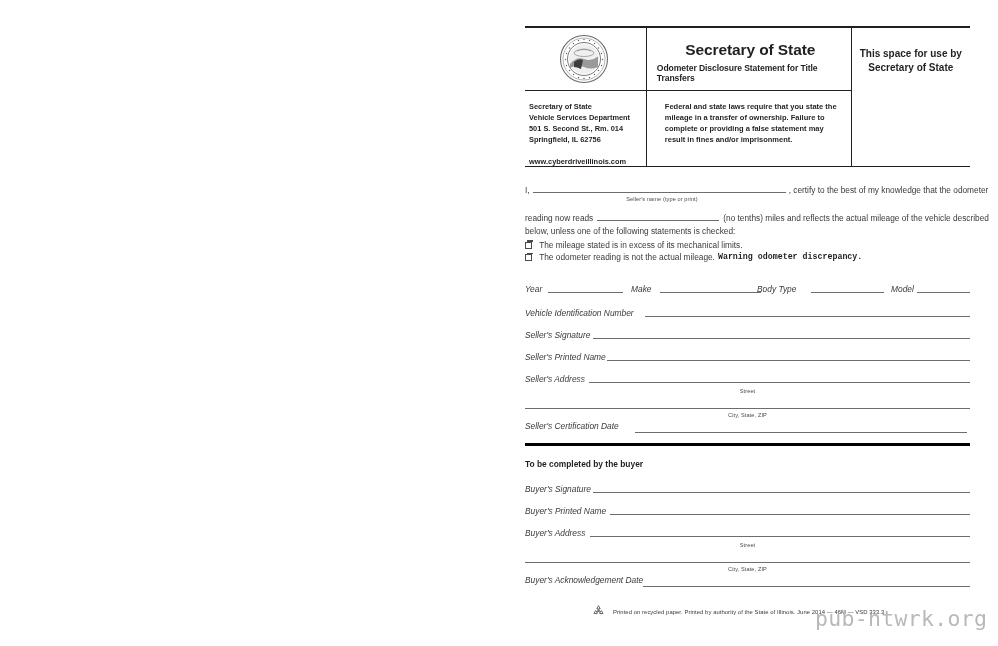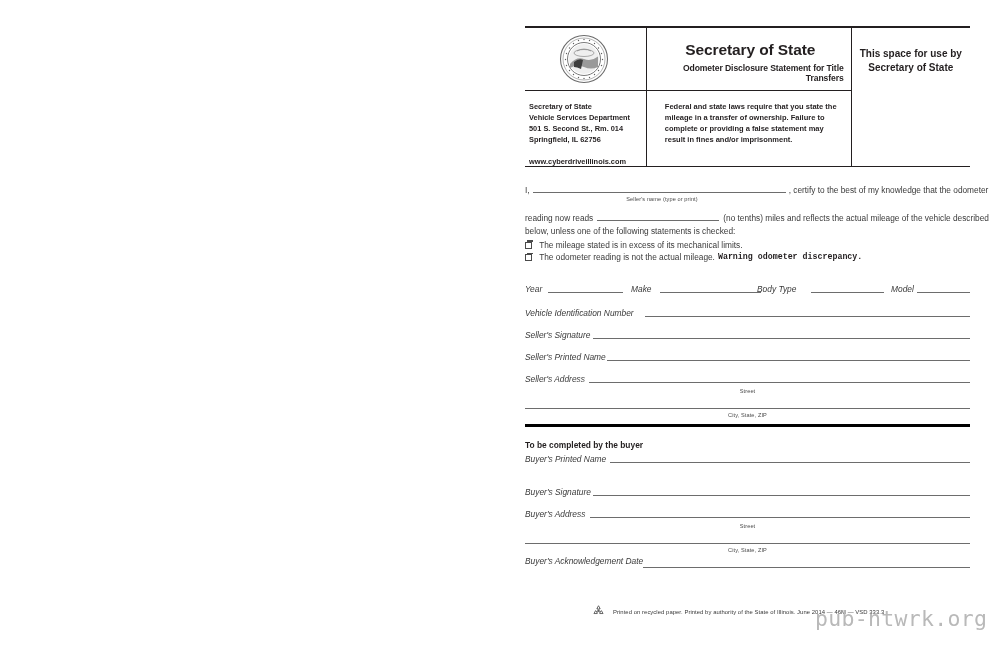--- a/index.html
+++ b/index.html
@@ -64,21 +64,21 @@
     font-size: 15.5px;
     font-weight: bold;
     text-align: center;
     letter-spacing: -0.1px;
     margin-top: 13px;
     line-height: 1.1;
   }
   .title-sub {
     font-size: 8.6px;
     font-weight: bold;
-    text-align: right;
+    text-align: left;
     margin-top: 5px;
     letter-spacing: -0.1px;
   }
   .sos-space {
     font-size: 10px;
     font-weight: bold;
     text-align: center;
     line-height: 1.45;
     margin-top: 19px;
   }
@@ -360,33 +360,37 @@
       <span class="lbl" style="top:4px">Seller's Address</span>
       <span class="rule" style="left:64px;width:381px;bottom:4px"></span>
     </div>
     <div class="caption" style="width:445px;margin-top:1px">Street</div>
 
     <div class="fieldrow" style="height:14px;margin-top:3px">
       <span class="rule" style="left:0;width:445px;bottom:2px"></span>
     </div>
     <div class="caption" style="width:445px;margin-top:1px">City, State, ZIP</div>
 
+    <div class="fieldrow" style="height:18px;margin-top:1px">
+      <span class="lbl" style="top:2px">Seller's Certification Date</span>
+      <span class="rule" style="left:110px;width:332px;bottom:4px"></span>
+    </div>
 
     <div class="thickbar" style="margin-top:6px"></div>
 
     <div class="section-title" style="margin-top:13px">To be completed by the buyer</div>
+
+    <div class="fieldrow" style="height:22px;margin-top:11px">
+      <span class="lbl" style="top:4px">Buyer's Signature</span>
+      <span class="rule" style="left:68px;width:377px;bottom:9px"></span>
+    </div>
 
     <div class="fieldrow" style="height:22px">
       <span class="lbl" style="top:4px">Buyer's Printed Name</span>
       <span class="rule" style="left:85px;width:360px;bottom:9px"></span>
-    </div>
-
-    <div class="fieldrow" style="height:22px;margin-top:11px">
-      <span class="lbl" style="top:4px">Buyer's Signature</span>
-      <span class="rule" style="left:68px;width:377px;bottom:9px"></span>
     </div>
 
     <div class="fieldrow" style="height:17px">
       <span class="lbl" style="top:4px">Buyer's Address</span>
       <span class="rule" style="left:65px;width:380px;bottom:4px"></span>
     </div>
     <div class="caption" style="width:445px;margin-top:1px">Street</div>
 
     <div class="fieldrow" style="height:14px;margin-top:3px">
       <span class="rule" style="left:0;width:445px;bottom:2px"></span>

